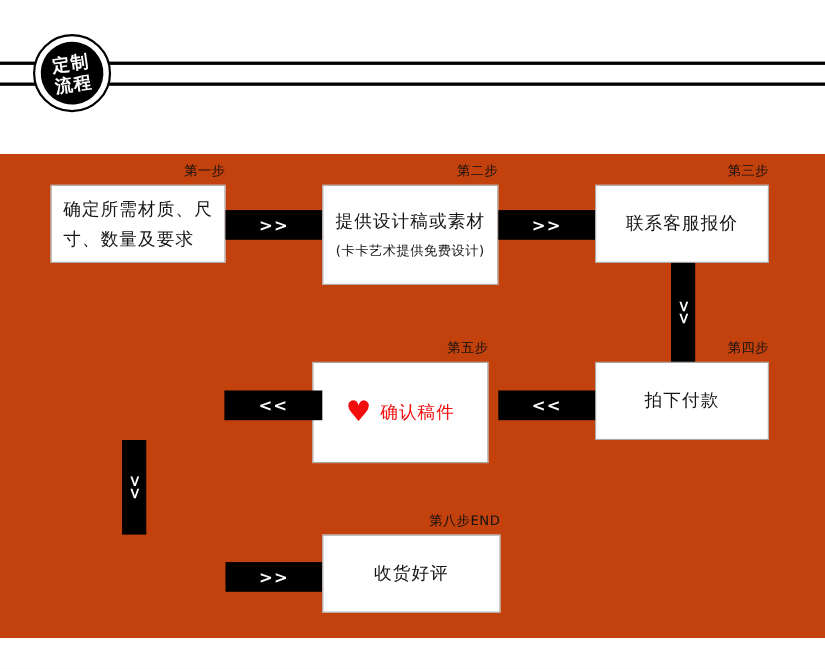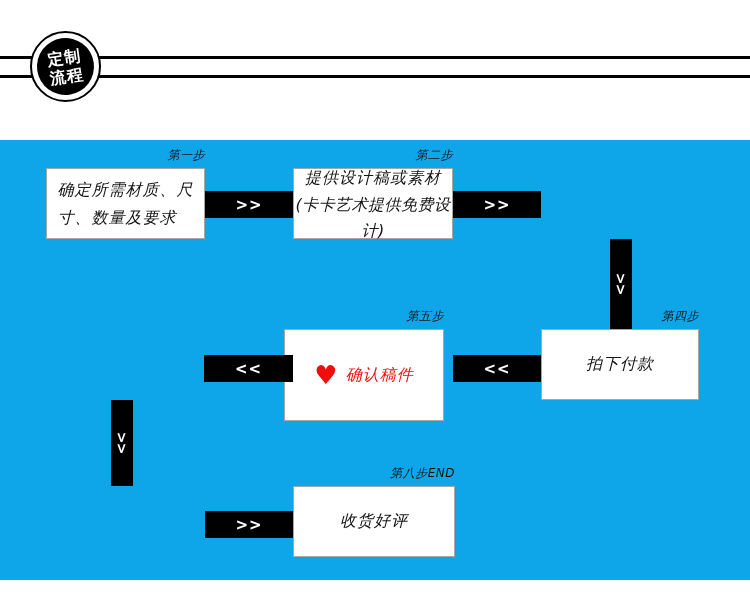--- a/index.html
+++ b/index.html
@@ -16,35 +16,35 @@
     border:2px solid #000;border-radius:50%;background:#fff;
     display:flex;align-items:center;justify-content:center;z-index:2;
   }
   .badge-inner{
     width:57px;height:57px;border-radius:50%;background:#000;color:#fff;
     display:flex;flex-direction:column;align-items:center;justify-content:center;
     font-size:16px;font-weight:bold;line-height:19px;letter-spacing:1px;
     transform:rotate(-8deg);
   }
   
-  .canvas{position:absolute;left:0;top:140px;width:750px;height:440px;background:#0ea5e9;font-style:italic;}
+  .canvas{position:absolute;left:0;top:140px;width:750px;height:440px;background:#c2410c;}
   
   .step{position:absolute;}
   .step-label{
     position:absolute;right:0;bottom:100%;margin-bottom:4px;
     font-size:12px;color:#111;white-space:nowrap;letter-spacing:0.5px;
   }
   .step-box{
     width:100%;height:100%;box-sizing:border-box;background:#fff;border:1px solid #a6a6a6;
     display:flex;flex-direction:column;align-items:center;justify-content:center;
     color:#141414;font-size:16px;letter-spacing:1px;text-align:center;
   }
   .line{line-height:28px;}
   .left-wrap{text-align:left;}
-  .sub{font-size:16px;letter-spacing:0.5px;line-height:26px;}
+  .sub{font-size:12px;letter-spacing:0.5px;line-height:26px;text-align:right;}
   
   .hbar{
     position:absolute;height:27px;background:#000;color:#fff;
     display:flex;align-items:center;justify-content:center;
     font-size:15px;font-weight:bold;letter-spacing:1px;
   }
   .vbar{
     position:absolute;width:22px;background:#000;color:#fff;
     display:flex;flex-direction:column;align-items:center;justify-content:center;
   }
@@ -77,32 +77,38 @@
           <div class="line">确定所需材质、尺</div>
           <div class="line">寸、数量及要求</div>
         </div>
       </div>
     </div>
 
     <div class="hbar" style="left:205px;top:51px;width:88px">
       <span>&gt;&gt;</span>
     </div>
 
-    <div class="step" style="left:293px;top:28px;width:160px;height:71px">
+    <div class="step" style="left:293px;top:28px;width:160px;height:91px">
       <div class="step-label">第二步</div>
       <div class="step-box">
         <div class="line">提供设计稿或素材</div>
         <div class="sub">(卡卡艺术提供免费设计)</div>
       </div>
     </div>
 
     <div class="hbar" style="left:453px;top:51px;width:88px">
       <span>&gt;&gt;</span>
     </div>
 
+    <div class="step" style="left:541px;top:28px;width:158px;height:71px">
+      <div class="step-label">第三步</div>
+      <div class="step-box">
+        <div>联系客服报价</div>
+      </div>
+    </div>
 
     <div class="vbar" style="left:610px;top:99px;height:90px">
       <span class="chev">&gt;</span>
       <span class="chev">&gt;</span>
     </div>
 
     <div class="step" style="left:541px;top:189px;width:158px;height:71px">
       <div class="step-label">第四步</div>
       <div class="step-box">
         <div>拍下付款</div>

